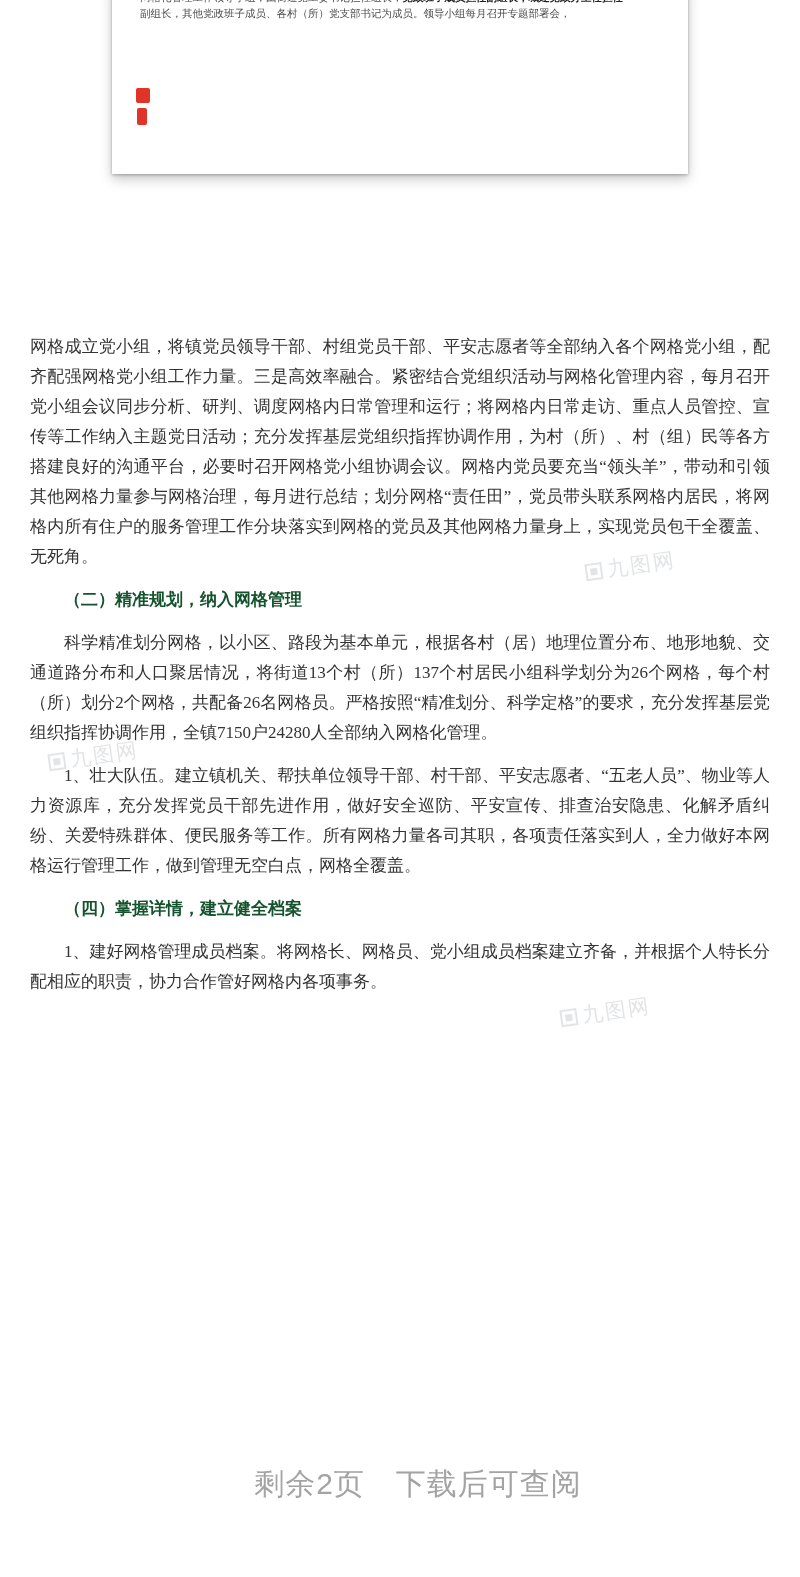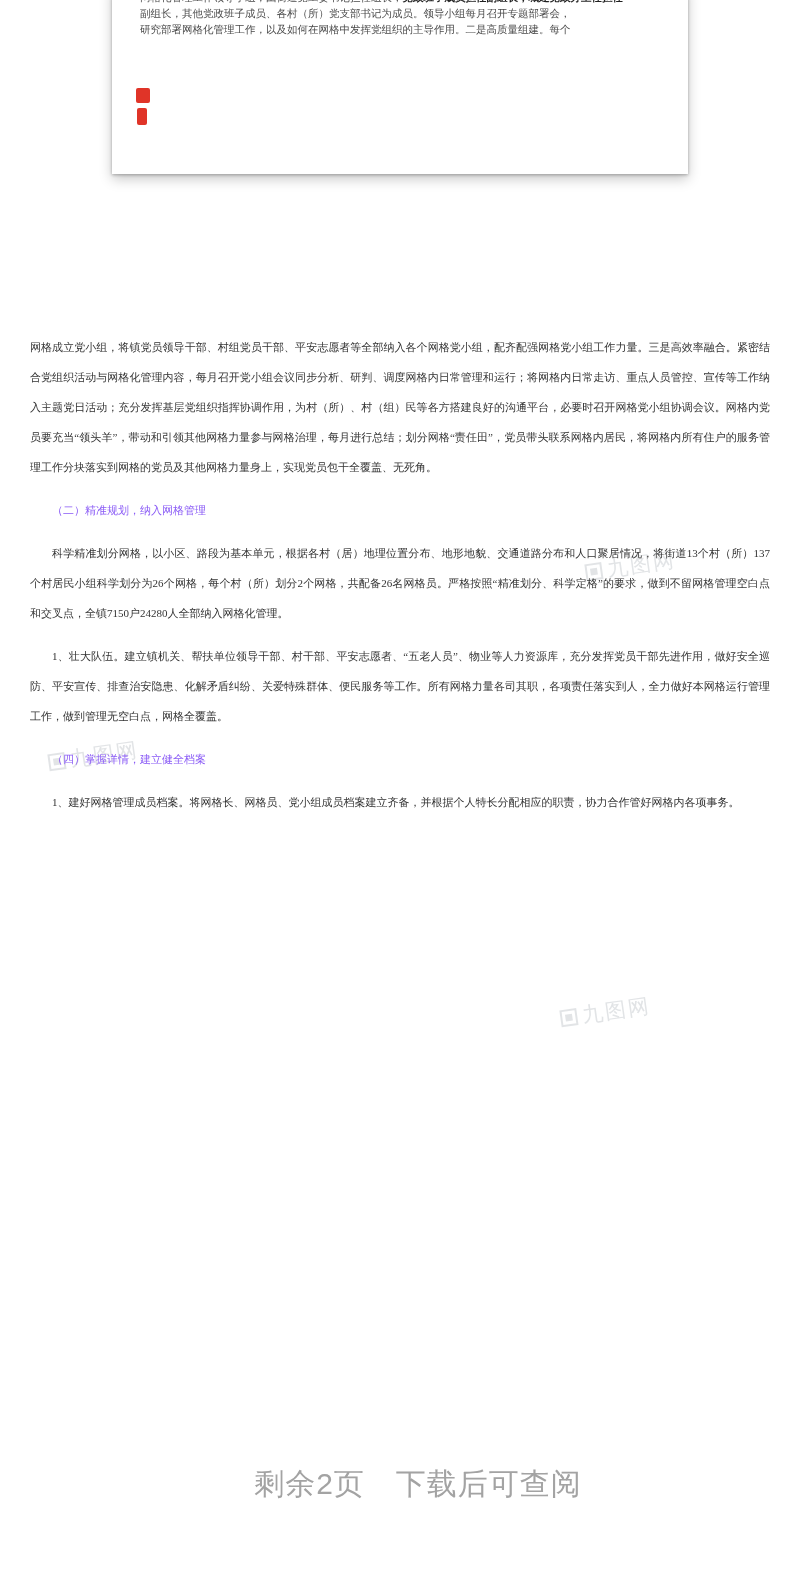--- a/index.html
+++ b/index.html
@@ -30,44 +30,43 @@
   .wm-logo { width:17px; height:17px; border:2px solid #98a0a8; position:relative; }
   .wm-logo::after { content:""; position:absolute; left:3px; top:3px; right:3px; bottom:3px; background:#98a0a8; }
   .wm-text { font-size:21px; letter-spacing:2px; }
   .wm1 { left:585px; top:552px; }
   .wm2 { left:48px;  top:742px; }
   .wm3 { left:560px; top:998px; }
 
   
   .doc-body {
     position:absolute; left:30px; top:332px; width:740px;
-    font-size:11px; line-height:30px; color:#333333; text-align:justify;
+    font-size:17px; line-height:30px; color:#333333; text-align:justify;
   }
   .para { text-indent:2em; margin-bottom:13px; }
   .para.cont { text-indent:0; }
-  .heading { font-weight:normal; text-indent:2em; margin:2px 0 13px; color:#8b5cf6; }
+  .heading { font-weight:bold; text-indent:2em; margin:2px 0 13px; color:#14532d; }
 
   
   .footer-note {
     position:absolute; left:0; top:1464px; width:800px; text-align:center;
     font-size:30px; color:#a3a3a3; letter-spacing:1px;
     font-family:"Liberation Sans","DejaVu Sans",sans-serif;
     padding-left:36px;
   }
 </style>
 </head>
 <body>
 
 <div class="canvas">
 
   <div class="sheet">
     <div class="sheet-text">
       <p class="sline"><span>网格化管理工作领导小组，由街道党工委书记担任组长，</span><span class="bold">党政班子成员担任副组长，城建党政办主任担任</span></p>
       <p class="sline">副组长，其他党政班子成员、各村（所）党支部书记为成员。领导小组每月召开专题部署会，</p>
-      <p class="sline">研究部署网格化管理工作，以及如何在网格中发挥党组织的主导作用。二是高质量组建。每个</p>
     </div>
     <div class="seal">
       <span class="seal-sq"></span>
       <span class="seal-sq small"></span>
     </div>
   </div>
 
   <div class="watermark wm1">
     <span class="wm-logo"></span>
     <span class="wm-text">九图网</span>
@@ -77,21 +76,21 @@
     <span class="wm-text">九图网</span>
   </div>
   <div class="watermark wm3">
     <span class="wm-logo"></span>
     <span class="wm-text">九图网</span>
   </div>
 
   <div class="doc-body">
     <p class="para cont">网格成立党小组，将镇党员领导干部、村组党员干部、平安志愿者等全部纳入各个网格党小组，配齐配强网格党小组工作力量。三是高效率融合。紧密结合党组织活动与网格化管理内容，每月召开党小组会议同步分析、研判、调度网格内日常管理和运行；将网格内日常走访、重点人员管控、宣传等工作纳入主题党日活动；充分发挥基层党组织指挥协调作用，为村（所）、村（组）民等各方搭建良好的沟通平台，必要时召开网格党小组协调会议。网格内党员要充当“领头羊”，带动和引领其他网格力量参与网格治理，每月进行总结；划分网格“责任田”，党员带头联系网格内居民，将网格内所有住户的服务管理工作分块落实到网格的党员及其他网格力量身上，实现党员包干全覆盖、无死角。</p>
     <p class="heading">（二）精准规划，纳入网格管理</p>
-    <p class="para">科学精准划分网格，以小区、路段为基本单元，根据各村（居）地理位置分布、地形地貌、交通道路分布和人口聚居情况，将街道13个村（所）137个村居民小组科学划分为26个网格，每个村（所）划分2个网格，共配备26名网格员。严格按照“精准划分、科学定格”的要求，做到不留网格管理空白点和交叉点，全镇7150户24280人全部纳入网格化管理。</p>
+    <p class="para">科学精准划分网格，以小区、路段为基本单元，根据各村（居）地理位置分布、地形地貌、交通道路分布和人口聚居情况，将街道13个村（所）137个村居民小组科学划分为26个网格，每个村（所）划分2个网格，共配备26名网格员。严格按照“精准划分、科学定格”的要求，充分发挥基层党组织指挥协调作用，全镇7150户24280人全部纳入网格化管理。</p>
     <p class="para">1、壮大队伍。建立镇机关、帮扶单位领导干部、村干部、平安志愿者、“五老人员”、物业等人力资源库，充分发挥党员干部先进作用，做好安全巡防、平安宣传、排查治安隐患、化解矛盾纠纷、关爱特殊群体、便民服务等工作。所有网格力量各司其职，各项责任落实到人，全力做好本网格运行管理工作，做到管理无空白点，网格全覆盖。</p>
     <p class="heading">（四）掌握详情，建立健全档案</p>
     <p class="para">1、建好网格管理成员档案。将网格长、网格员、党小组成员档案建立齐备，并根据个人特长分配相应的职责，协力合作管好网格内各项事务。</p>
   </div>
 
   <div class="footer-note">剩余2页　下载后可查阅</div>
 
 </div>
 
 </body></html>

